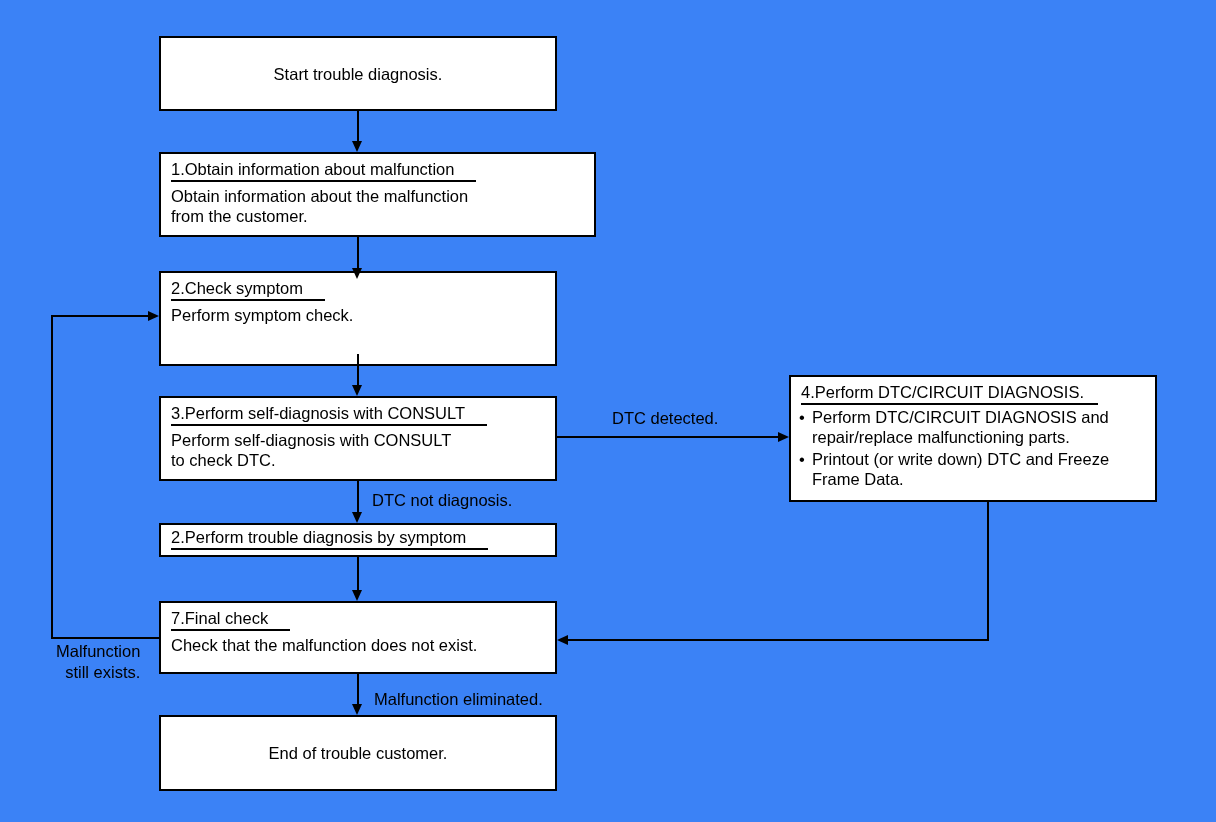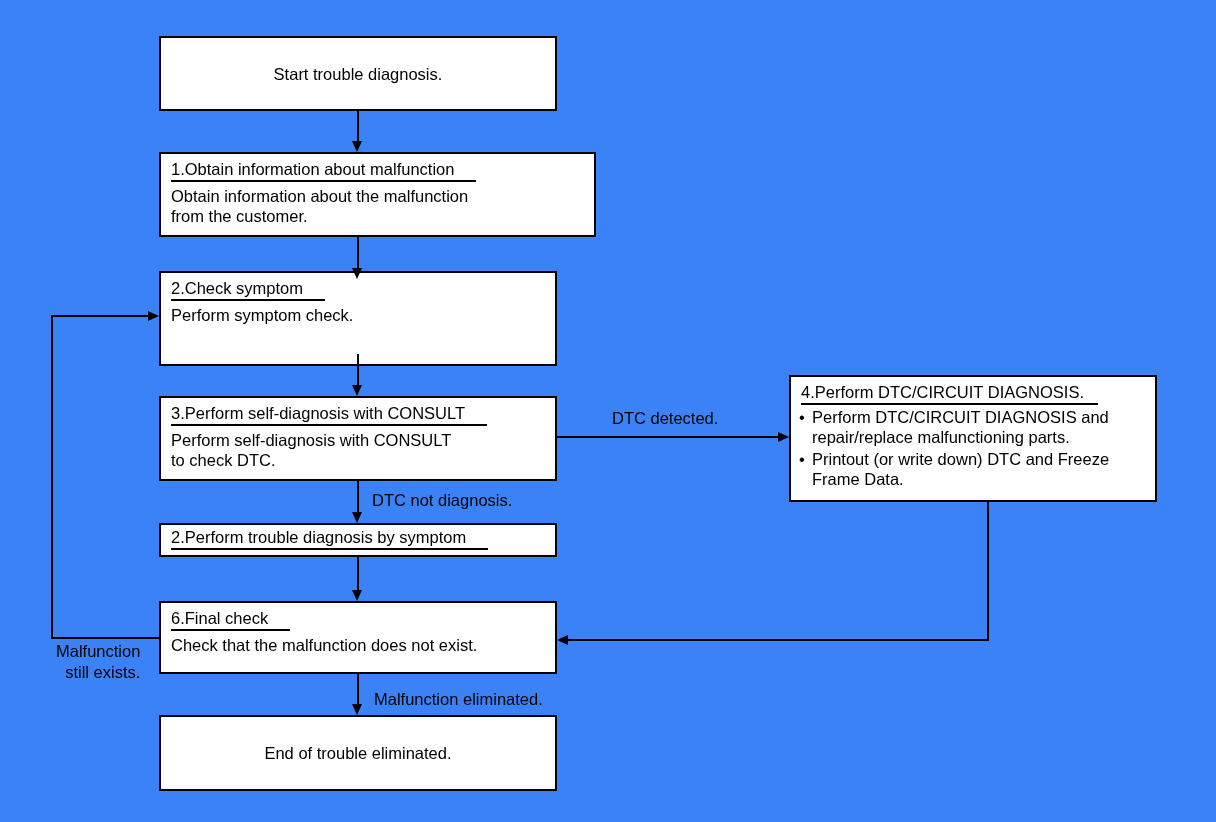--- a/index.html
+++ b/index.html
@@ -69,26 +69,26 @@
       <span class="bullet-text">Printout (or write down) DTC and Freeze
 Frame Data.</span>
     </div>
   </div>
 
   <div class="node" style="left:159px; top:523px; width:398px; height:34px;">
     <div class="node-title" style="margin-top:2px;">2.Perform trouble diagnosis by symptom</div>
   </div>
 
   <div class="node" style="left:159px; top:601px; width:398px; height:73px;">
-    <div class="node-title">6.Final check</div>
+    <div class="node-title">7.Final check</div>
     <div class="node-body">Check that the malfunction does not exist.</div>
   </div>
 
   <div class="node terminal" style="left:159px; top:715px; width:398px; height:76px;">
-    <span>End of trouble eliminated.</span>
+    <span>End of trouble customer.</span>
   </div>
 
   <div class="vline" style="left:357px; top:111px; height:31px;"></div>
   <div class="arr arr-down" style="left:352px; top:141px;"></div>
 
   <div class="vline" style="left:357px; top:237px; height:32px;"></div>
   <div class="arr arr-down" style="left:352px; top:268px;"></div>
 
   <div class="vline" style="left:357px; top:354px; height:32px;"></div>
   <div class="arr arr-down" style="left:352px; top:385px;"></div>

